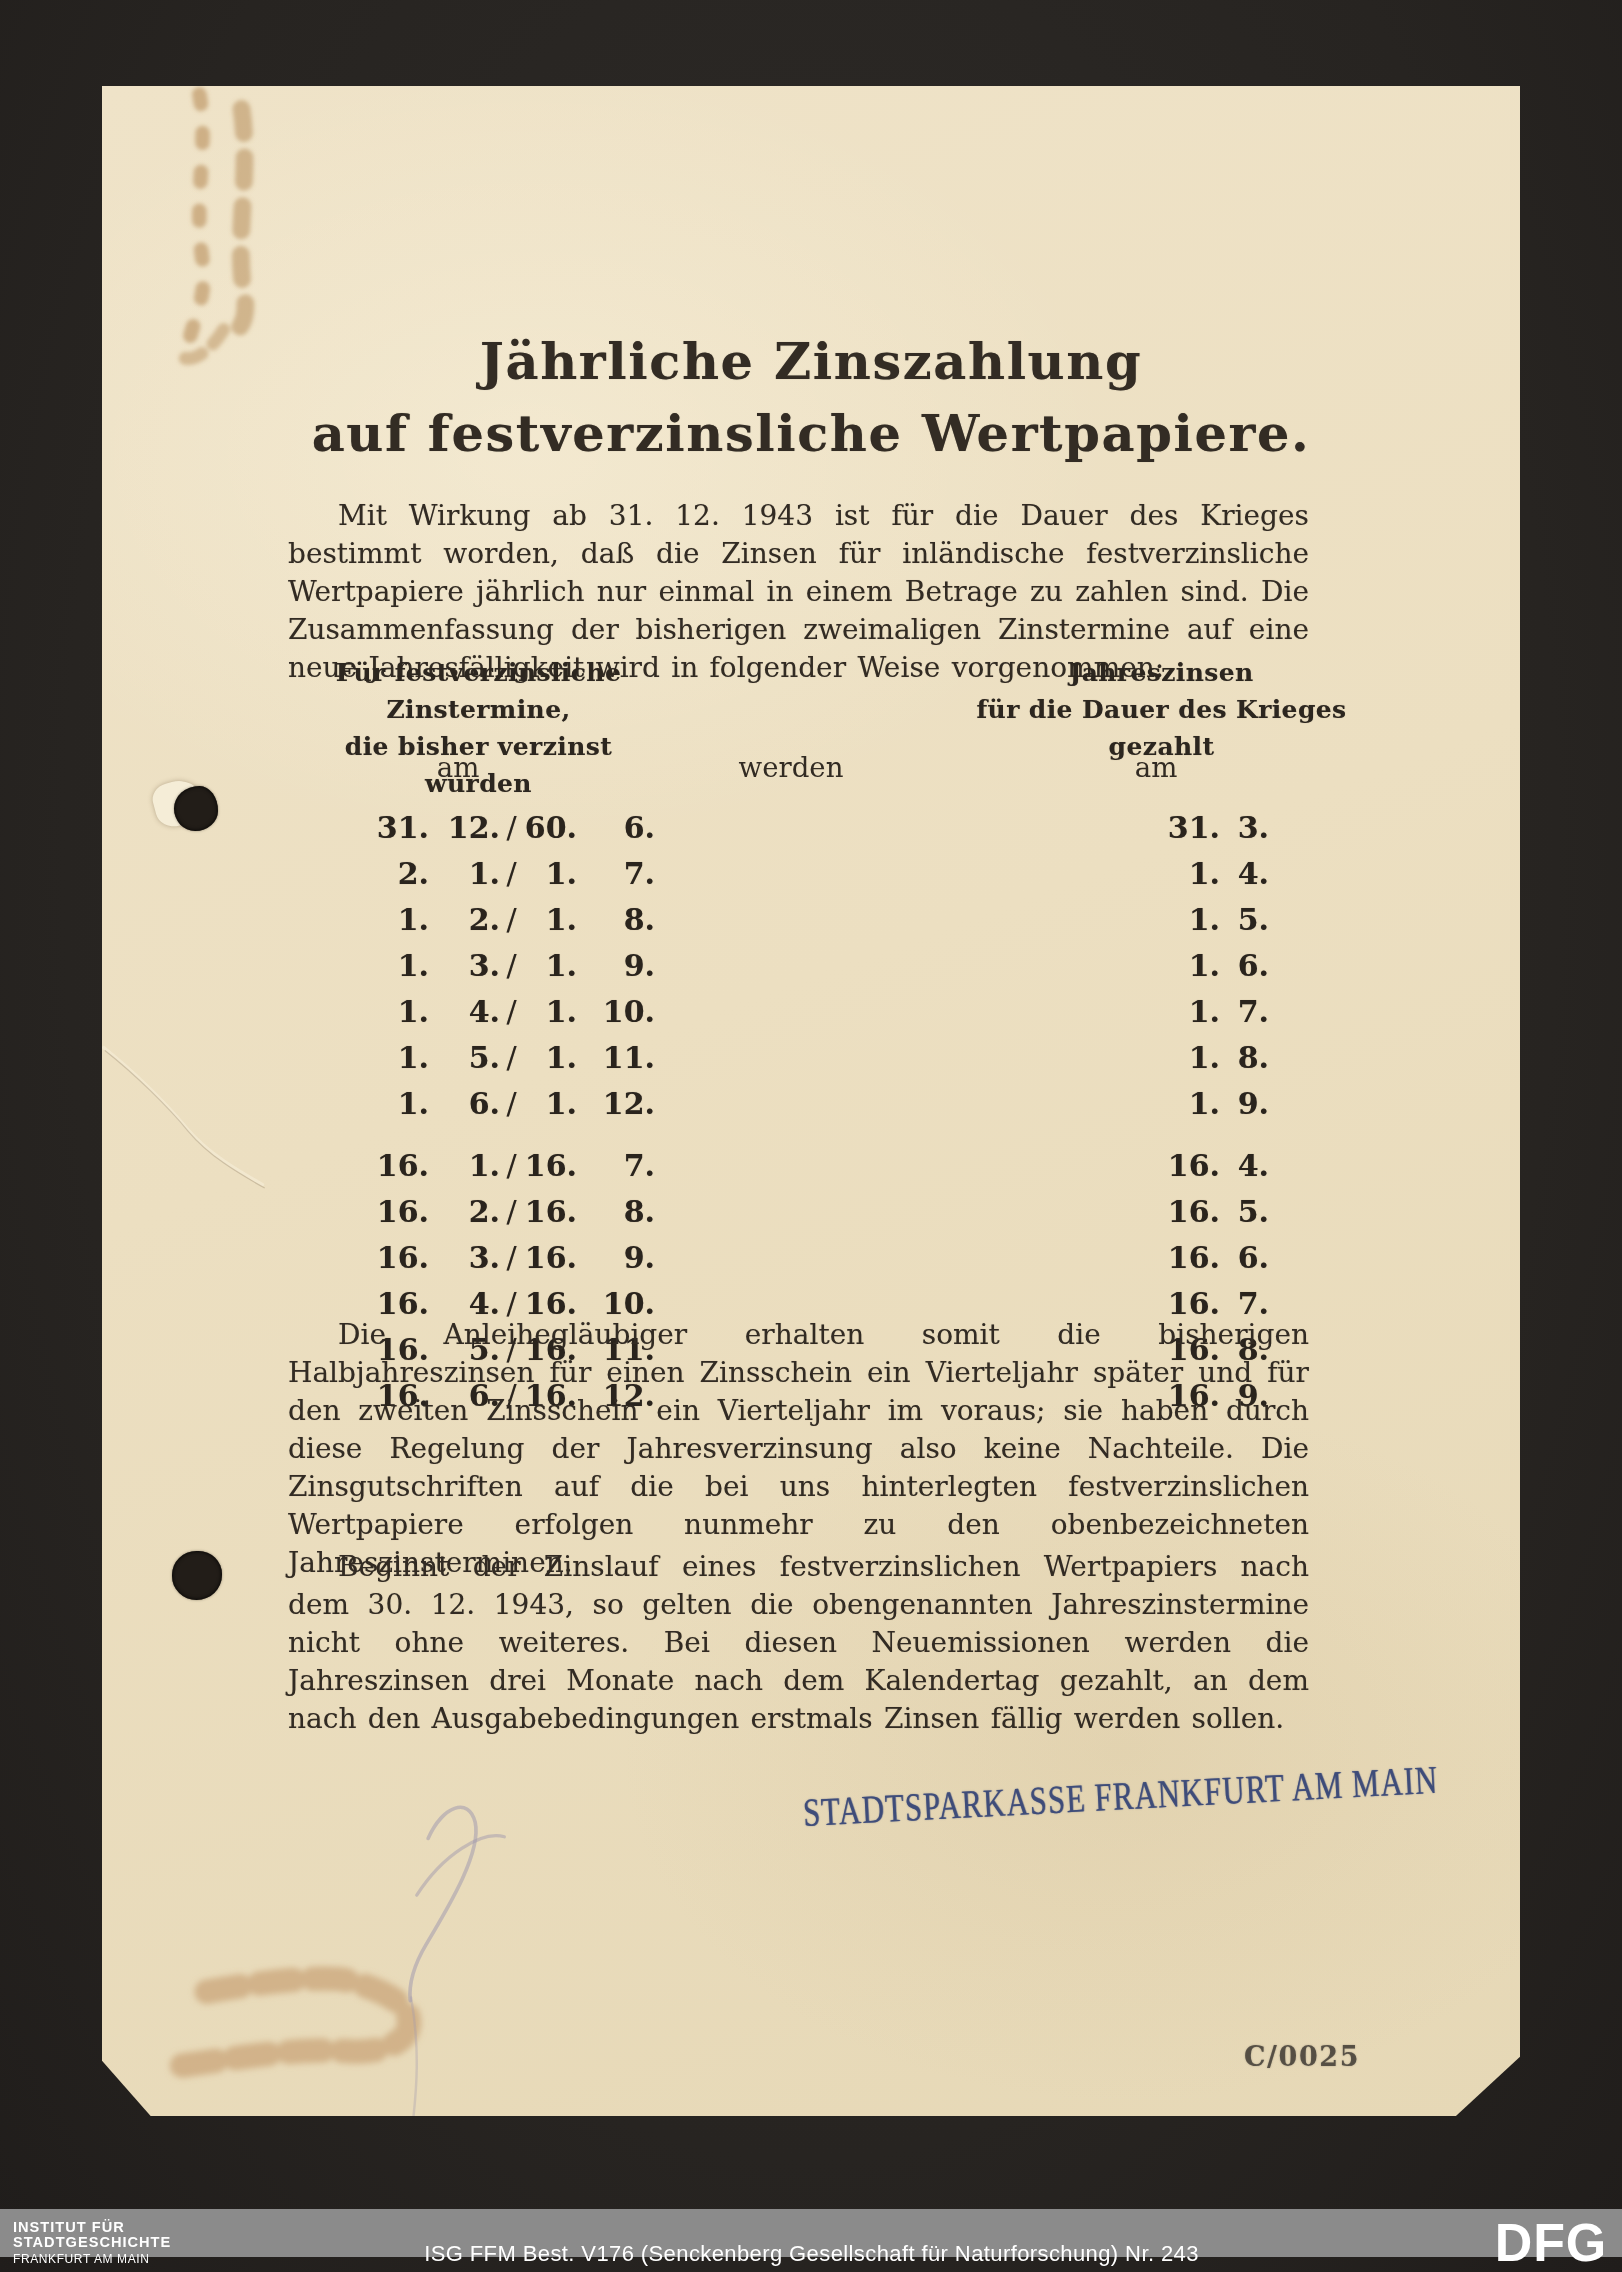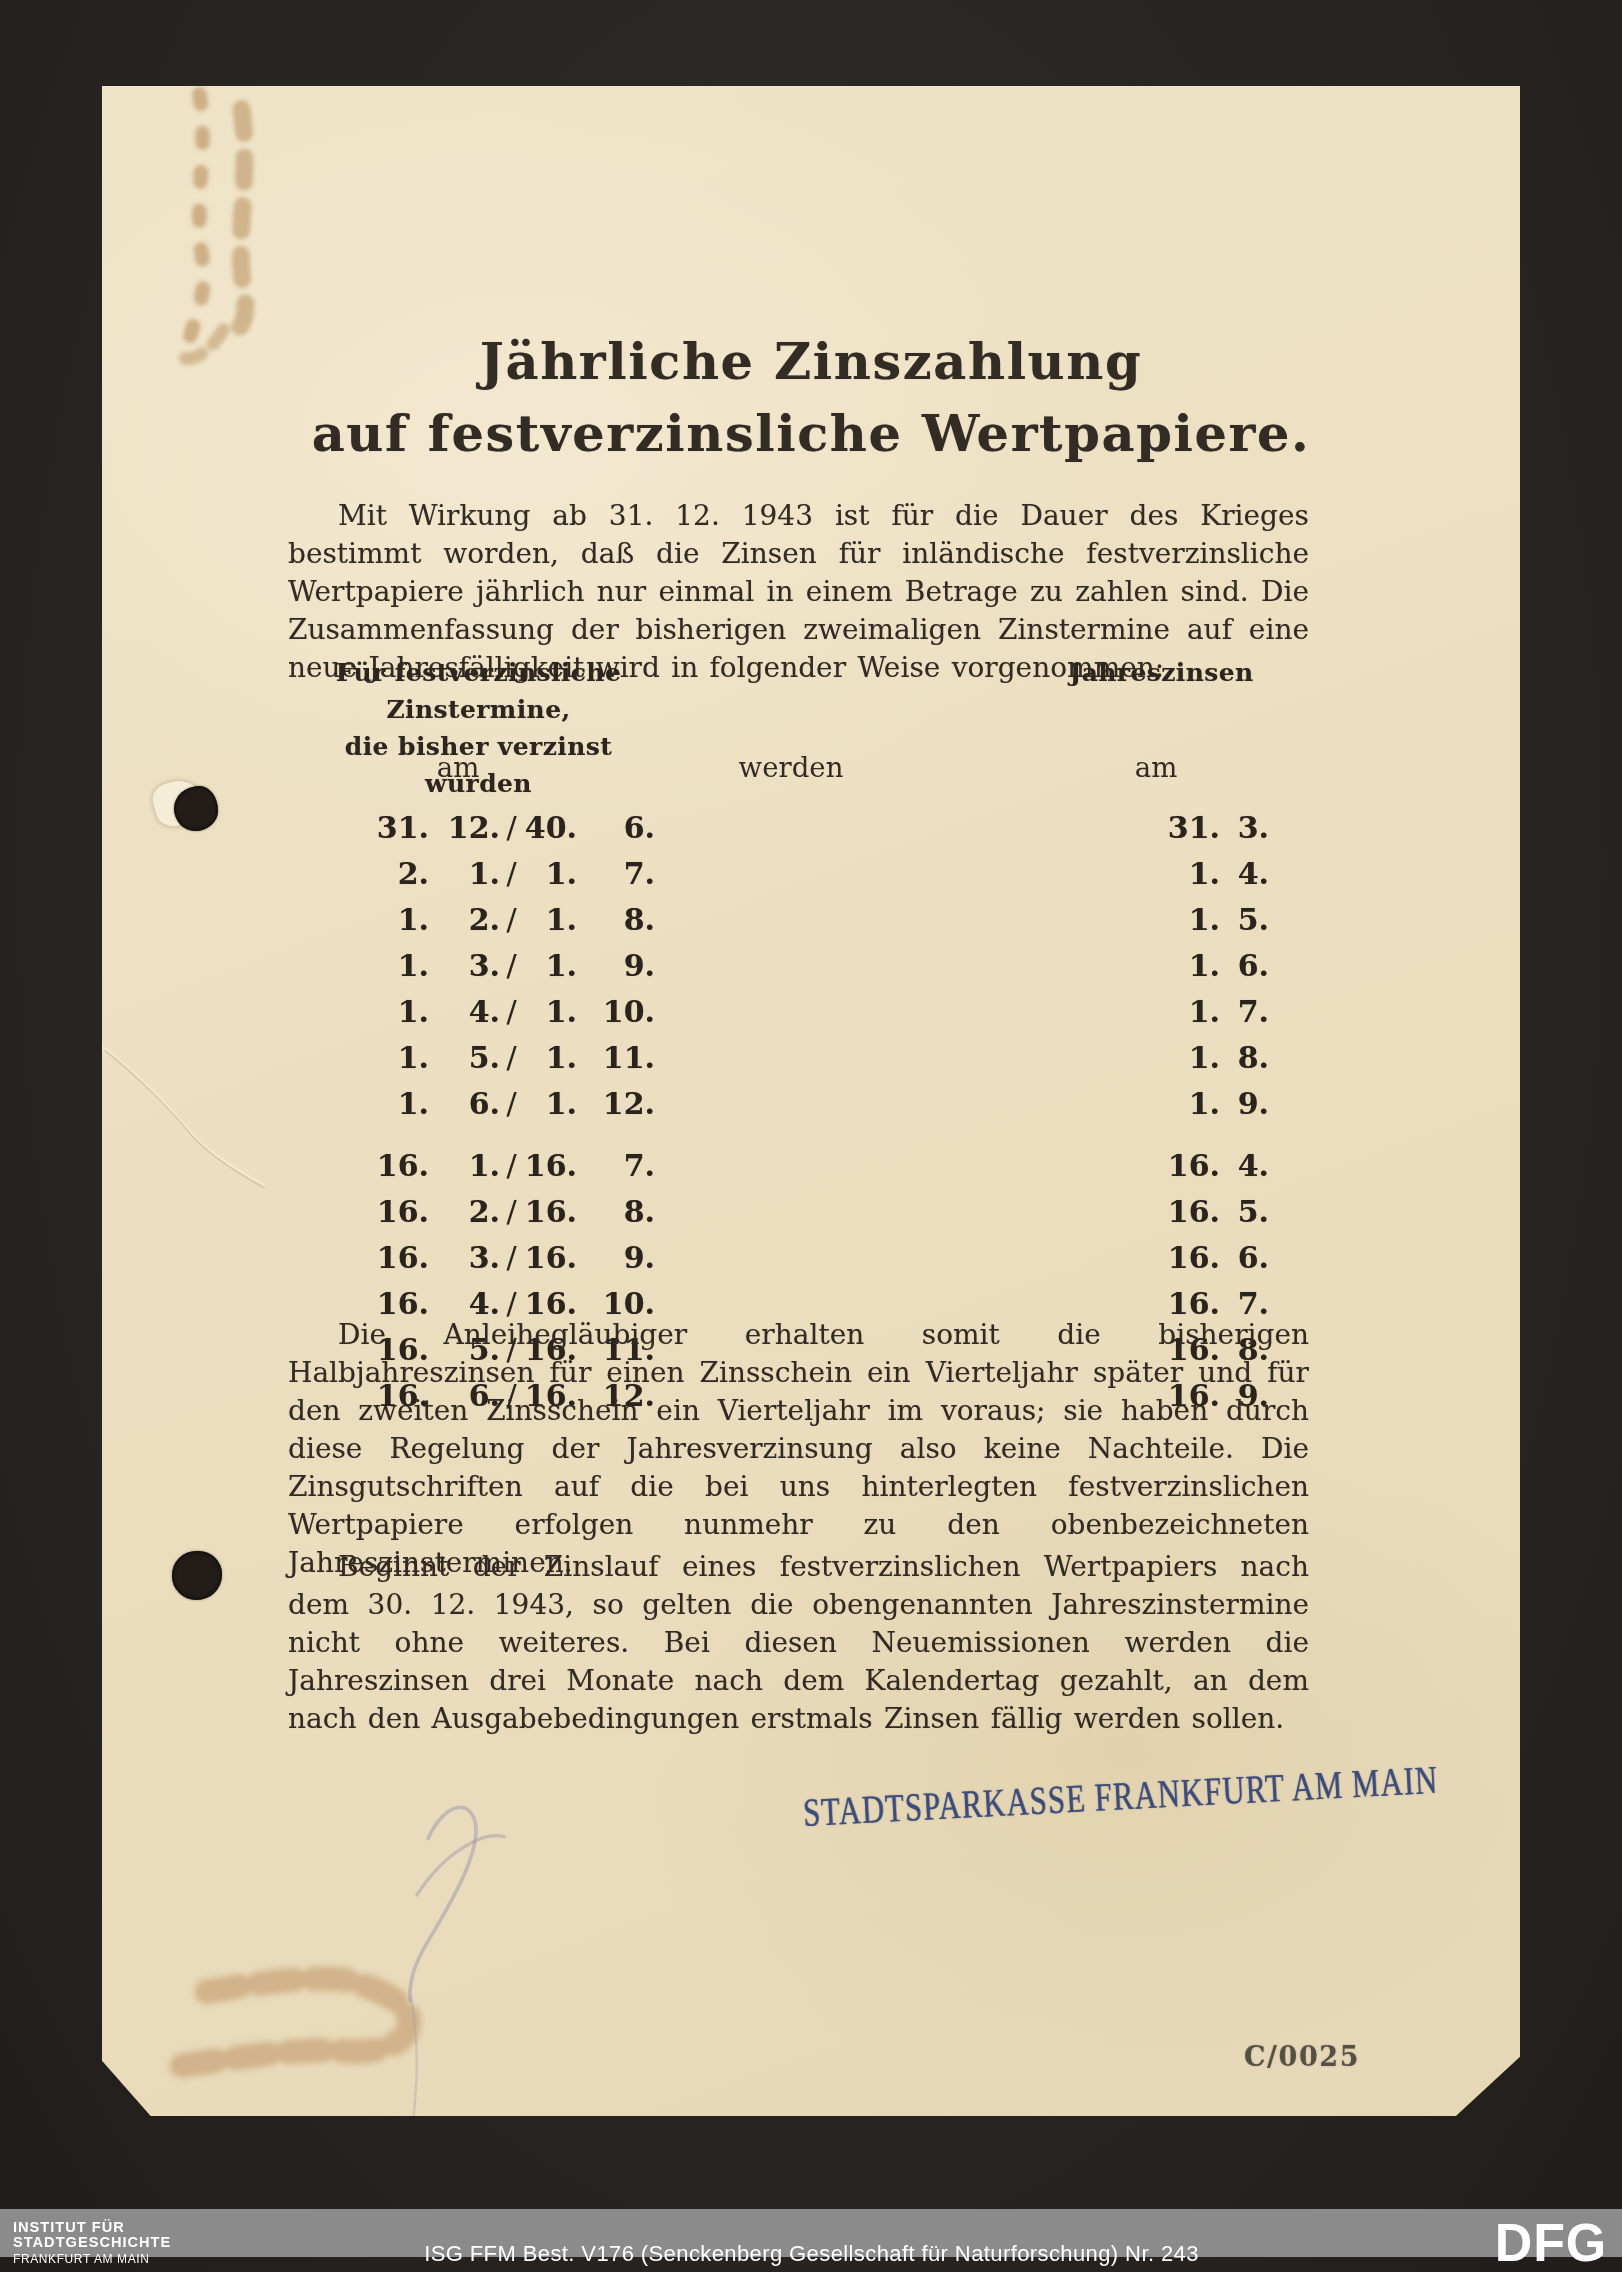--- a/index.html
+++ b/index.html
@@ -113,32 +113,33 @@
   </div>
 
   <div class="para p1">Mit Wirkung ab 31. 12. 1943 ist für die Dauer des Krieges bestimmt worden, daß die Zinsen für inländische festverzinsliche Wertpapiere jährlich nur einmal in einem Betrage zu zahlen sind. Die Zusammenfassung der bisherigen zweimaligen Zinstermine auf eine neue Jahresfälligkeit wird in folgender Weise vorgenommen:</div>
 
   <div class="colhead left">
     <div style="position:static">Für festverzinsliche Zinstermine,</div>
     <div style="position:static">die bisher verzinst wurden</div>
   </div>
   <div class="colhead right">
     <div style="position:static">Jahreszinsen</div>
+    <div style="position:static">für die Dauer des Krieges gezahlt</div>
   </div>
 
   <div class="subhead sub-left">am</div>
   <div class="subhead sub-mid">werden</div>
   <div class="subhead sub-right">am</div>
 
   <div class="tgroup" id="group1">
     <div class="trow">
       <span class="c-d1">31.</span>
         <span class="c-m1">12.</span>
         <span class="c-sl">/</span>
-        <span class="c-d2">40.</span>
+        <span class="c-d2">60.</span>
         <span class="c-m2">6.</span>
         <span class="c-td">31.</span>
         <span class="c-tm">3.</span>
     </div>
     <div class="trow">
       <span class="c-d1">2.</span>
         <span class="c-m1">1.</span>
         <span class="c-sl">/</span>
         <span class="c-d2">1.</span>
         <span class="c-m2">7.</span>

